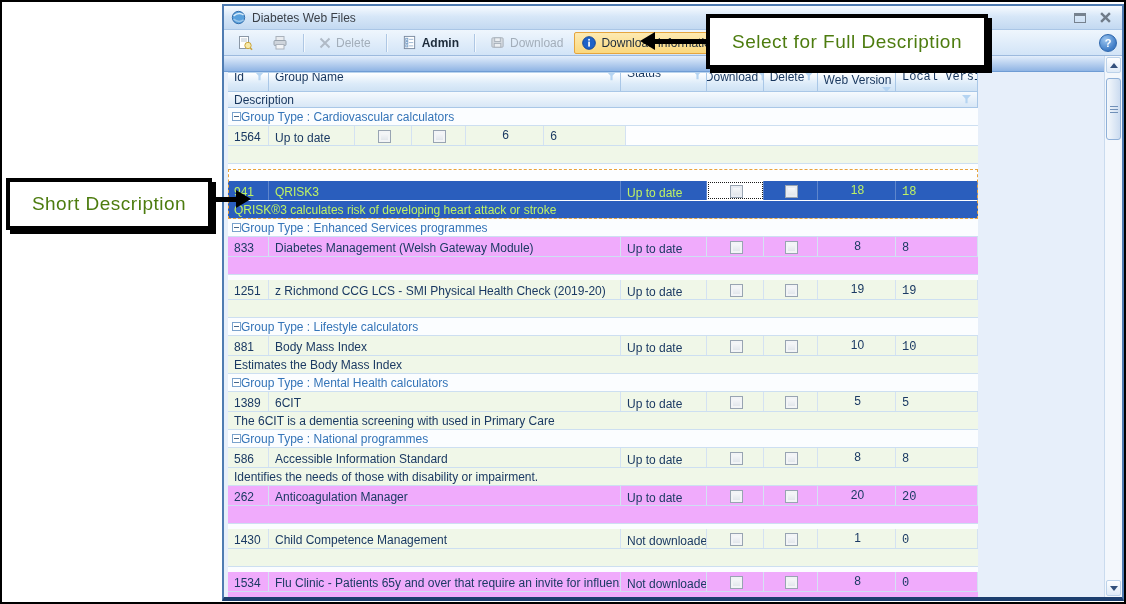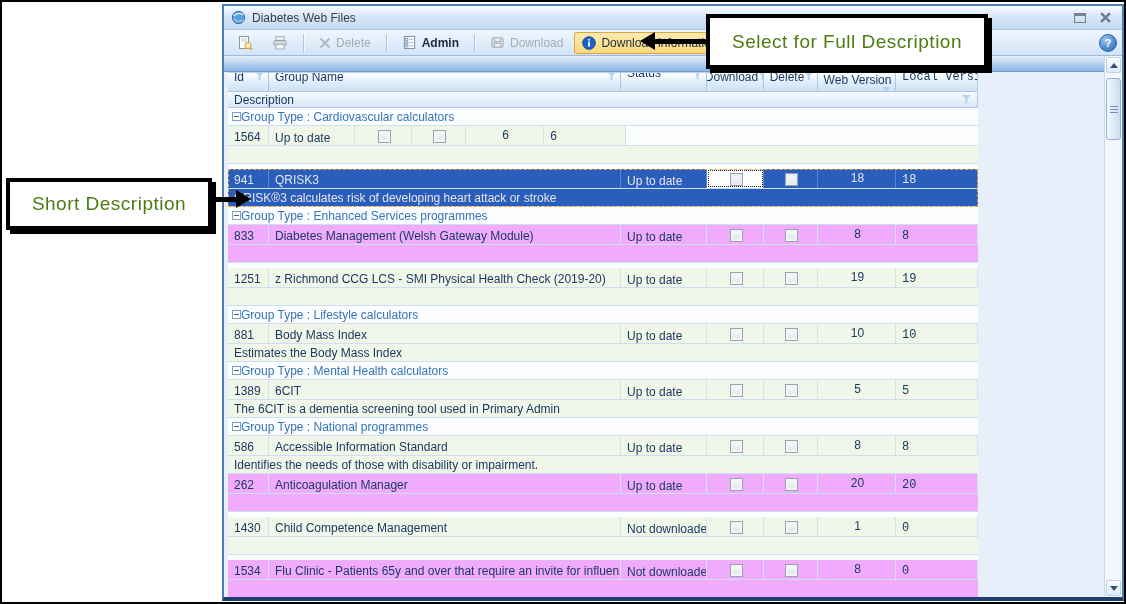--- a/index.html
+++ b/index.html
@@ -61,21 +61,21 @@
   .row.spacer { height:5px; background:#fbfdff; }
   .tint-green .cell, .row.desc.tint-green { background:#f0f7e8; }
   .tint-white .cell, .row.desc.tint-white { background:#f0abfc; }
   .cell { height:100%; border-right:1px solid #d4e2f2; padding:2px 4px 0 6px; font-size:12px; color:#1b3a63;
           white-space:nowrap; overflow:hidden; display:flex; align-items:center; }
   .c-id{width:41px;} .c-name{width:352px;} .c-status{width:86px;align-items:flex-end;} .c-dl{width:57px; justify-content:center;}
   .c-del{width:54px; justify-content:center;} .c-web{width:78px;flex-direction:column;} .c-loc{width:82px;font-family:Liberation Mono, monospace;}
   .cb { width:13px; height:13px; border:1px solid #98a4b2; background:linear-gradient(#fbfcfd,#dde2e8);
         box-shadow:inset 0 0 0 2px #f2f4f6; flex:0 0 13px; }
   .selwrap { outline:1px dashed #e8a33d; outline-offset:-1px; }
-  .row.item.sel .cell, .row.desc.sel { background:#2a5ebd; color:#e5e5e5; }
+  .row.item.sel .cell, .row.desc.sel { background:#2a5ebd; color:#bef264;margin-top:12px; }
   .row.item.sel .cell { border-right-color:#5e86cc; }
   .row.item.sel .cell.dl-focus { background:#fff; outline:1px dotted #1a1a1a; outline-offset:-2px; }
   .row.item.sel .cb { box-shadow:inset 0 0 0 2px #e8ecf2; }
 
   
   .vscroll { position:absolute; top:0; right:0; width:18px; bottom:0; background:#f3f7fc;
              border-left:1px solid #cadbee; }
   .sb-btn { position:absolute; left:1px; right:1px; height:16px; display:flex; align-items:center; justify-content:center;
             background:linear-gradient(#fdfeff,#dfeaf7); border:1px solid #bcd2ea; border-radius:2px; }
   .sb-up { top:1px; } .sb-down { bottom:1px; }
@@ -332,21 +332,21 @@
             <div class="cell c-status">Up to date</div>
             <div class="cell c-dl">
               <span class="cb"></span>
             </div>
             <div class="cell c-del">
               <span class="cb"></span>
             </div>
             <div class="cell c-web">5</div>
             <div class="cell c-loc">5</div>
           </div>
-          <div class="row desc tint-green">The 6CIT is a dementia screening tool used in Primary Admin</div>
+          <div class="row desc tint-green">The 6CIT is a dementia screening with used in Primary Care</div>
           <div class="row group">
             <span class="gbox"></span>
             <span class="glabel">Group Type : National programmes</span>
           </div>
           <div class="row item tint-green">
             <div class="cell c-id">586</div>
             <div class="cell c-name">Accessible Information Standard</div>
             <div class="cell c-status">Up to date</div>
             <div class="cell c-dl">
               <span class="cb"></span>

